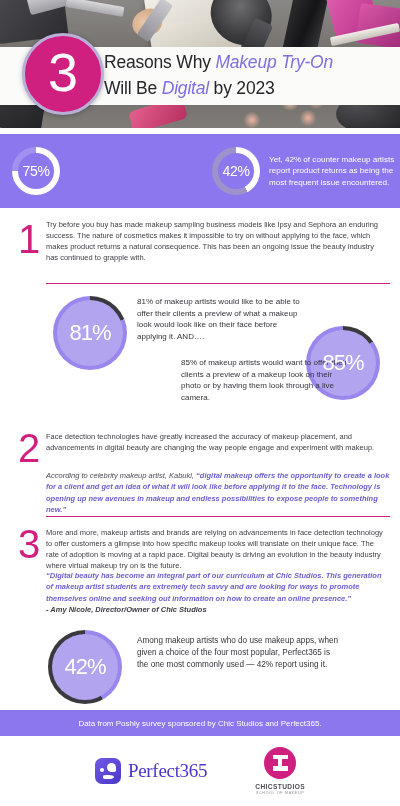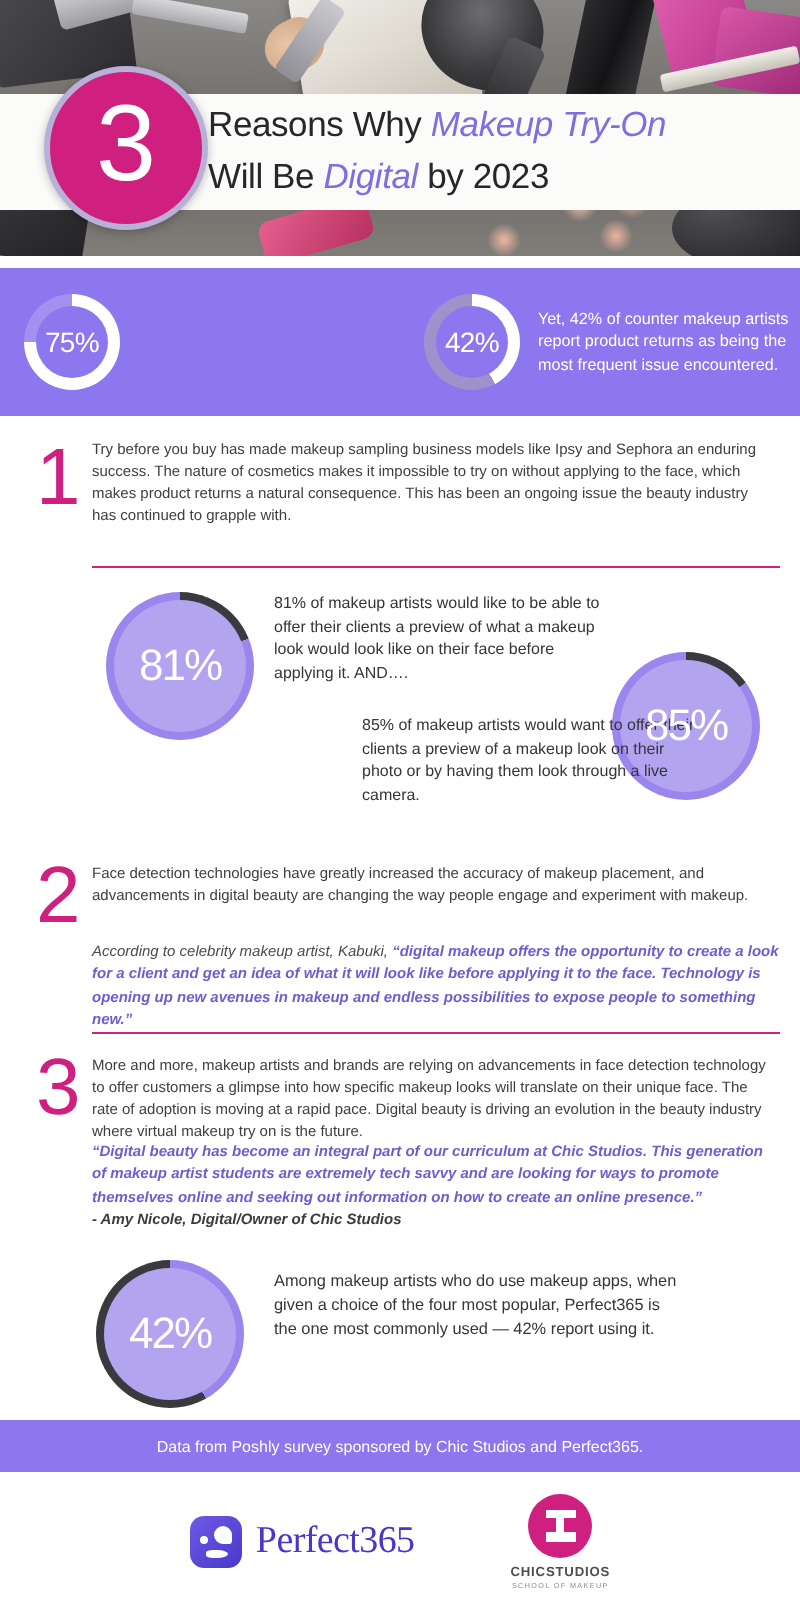--- a/index.html
+++ b/index.html
@@ -354,21 +354,21 @@
   <div class="body-text" style="top:431px;">Face detection technologies have greatly increased the accuracy of makeup placement, and advancements in digital beauty are changing the way people engage and experiment with makeup.</div>
   <div class="quote-text" style="top:470px;">
     <span class="quote-lead">According to celebrity makeup artist, Kabuki, </span><span>“digital makeup offers the opportunity to create a look for a client and get an idea of what it will look like before applying it to the face. Technology is opening up new avenues in makeup and endless possibilities to expose people to something new.”</span>
   </div>
   <div class="divider" style="top:516px;"></div>
 
   <div class="secnum" style="top:524px;">3</div>
   <div class="body-text" style="top:527px;">More and more, makeup artists and brands are relying on advancements in face detection technology to offer customers a glimpse into how specific makeup looks will translate on their unique face. The rate of adoption is moving at a rapid pace. Digital beauty is driving an evolution in the beauty industry where virtual makeup try on is the future.</div>
   <div class="quote-text" style="top:570px;">
     <span>“Digital beauty has become an integral part of our curriculum at Chic Studios. This generation of makeup artist students are extremely tech savvy and are looking for ways to promote themselves online and seeking out information on how to create an online presence.”</span><br>
-    <span class="attrib">- Amy Nicole, Digital/Owner of Chic Studios</span>
+    <span class="attrib">- Amy Nicole, Director/Owner of Chic Studios</span>
   </div>
 
   <div class="bigcircle" style="left:48px; top:630px; width:74px; height:74px;
        background: conic-gradient(from 0deg, #9b86ee 0deg 151deg, #3a3a3e 151deg 360deg);">
     <div class="inner" style="inset:4px;"></div>
     <span class="num" style="font-size:22px;">42%</span>
   </div>
   <div class="body-text" style="left:137px; top:635px; width:205px; font-size:8.2px; line-height:11.8px; color:#35353b;">Among makeup artists who do use makeup apps, when given a choice of the four most popular, Perfect365 is the one most commonly used — 42% report using it.</div>
 
   <div class="footbar">

